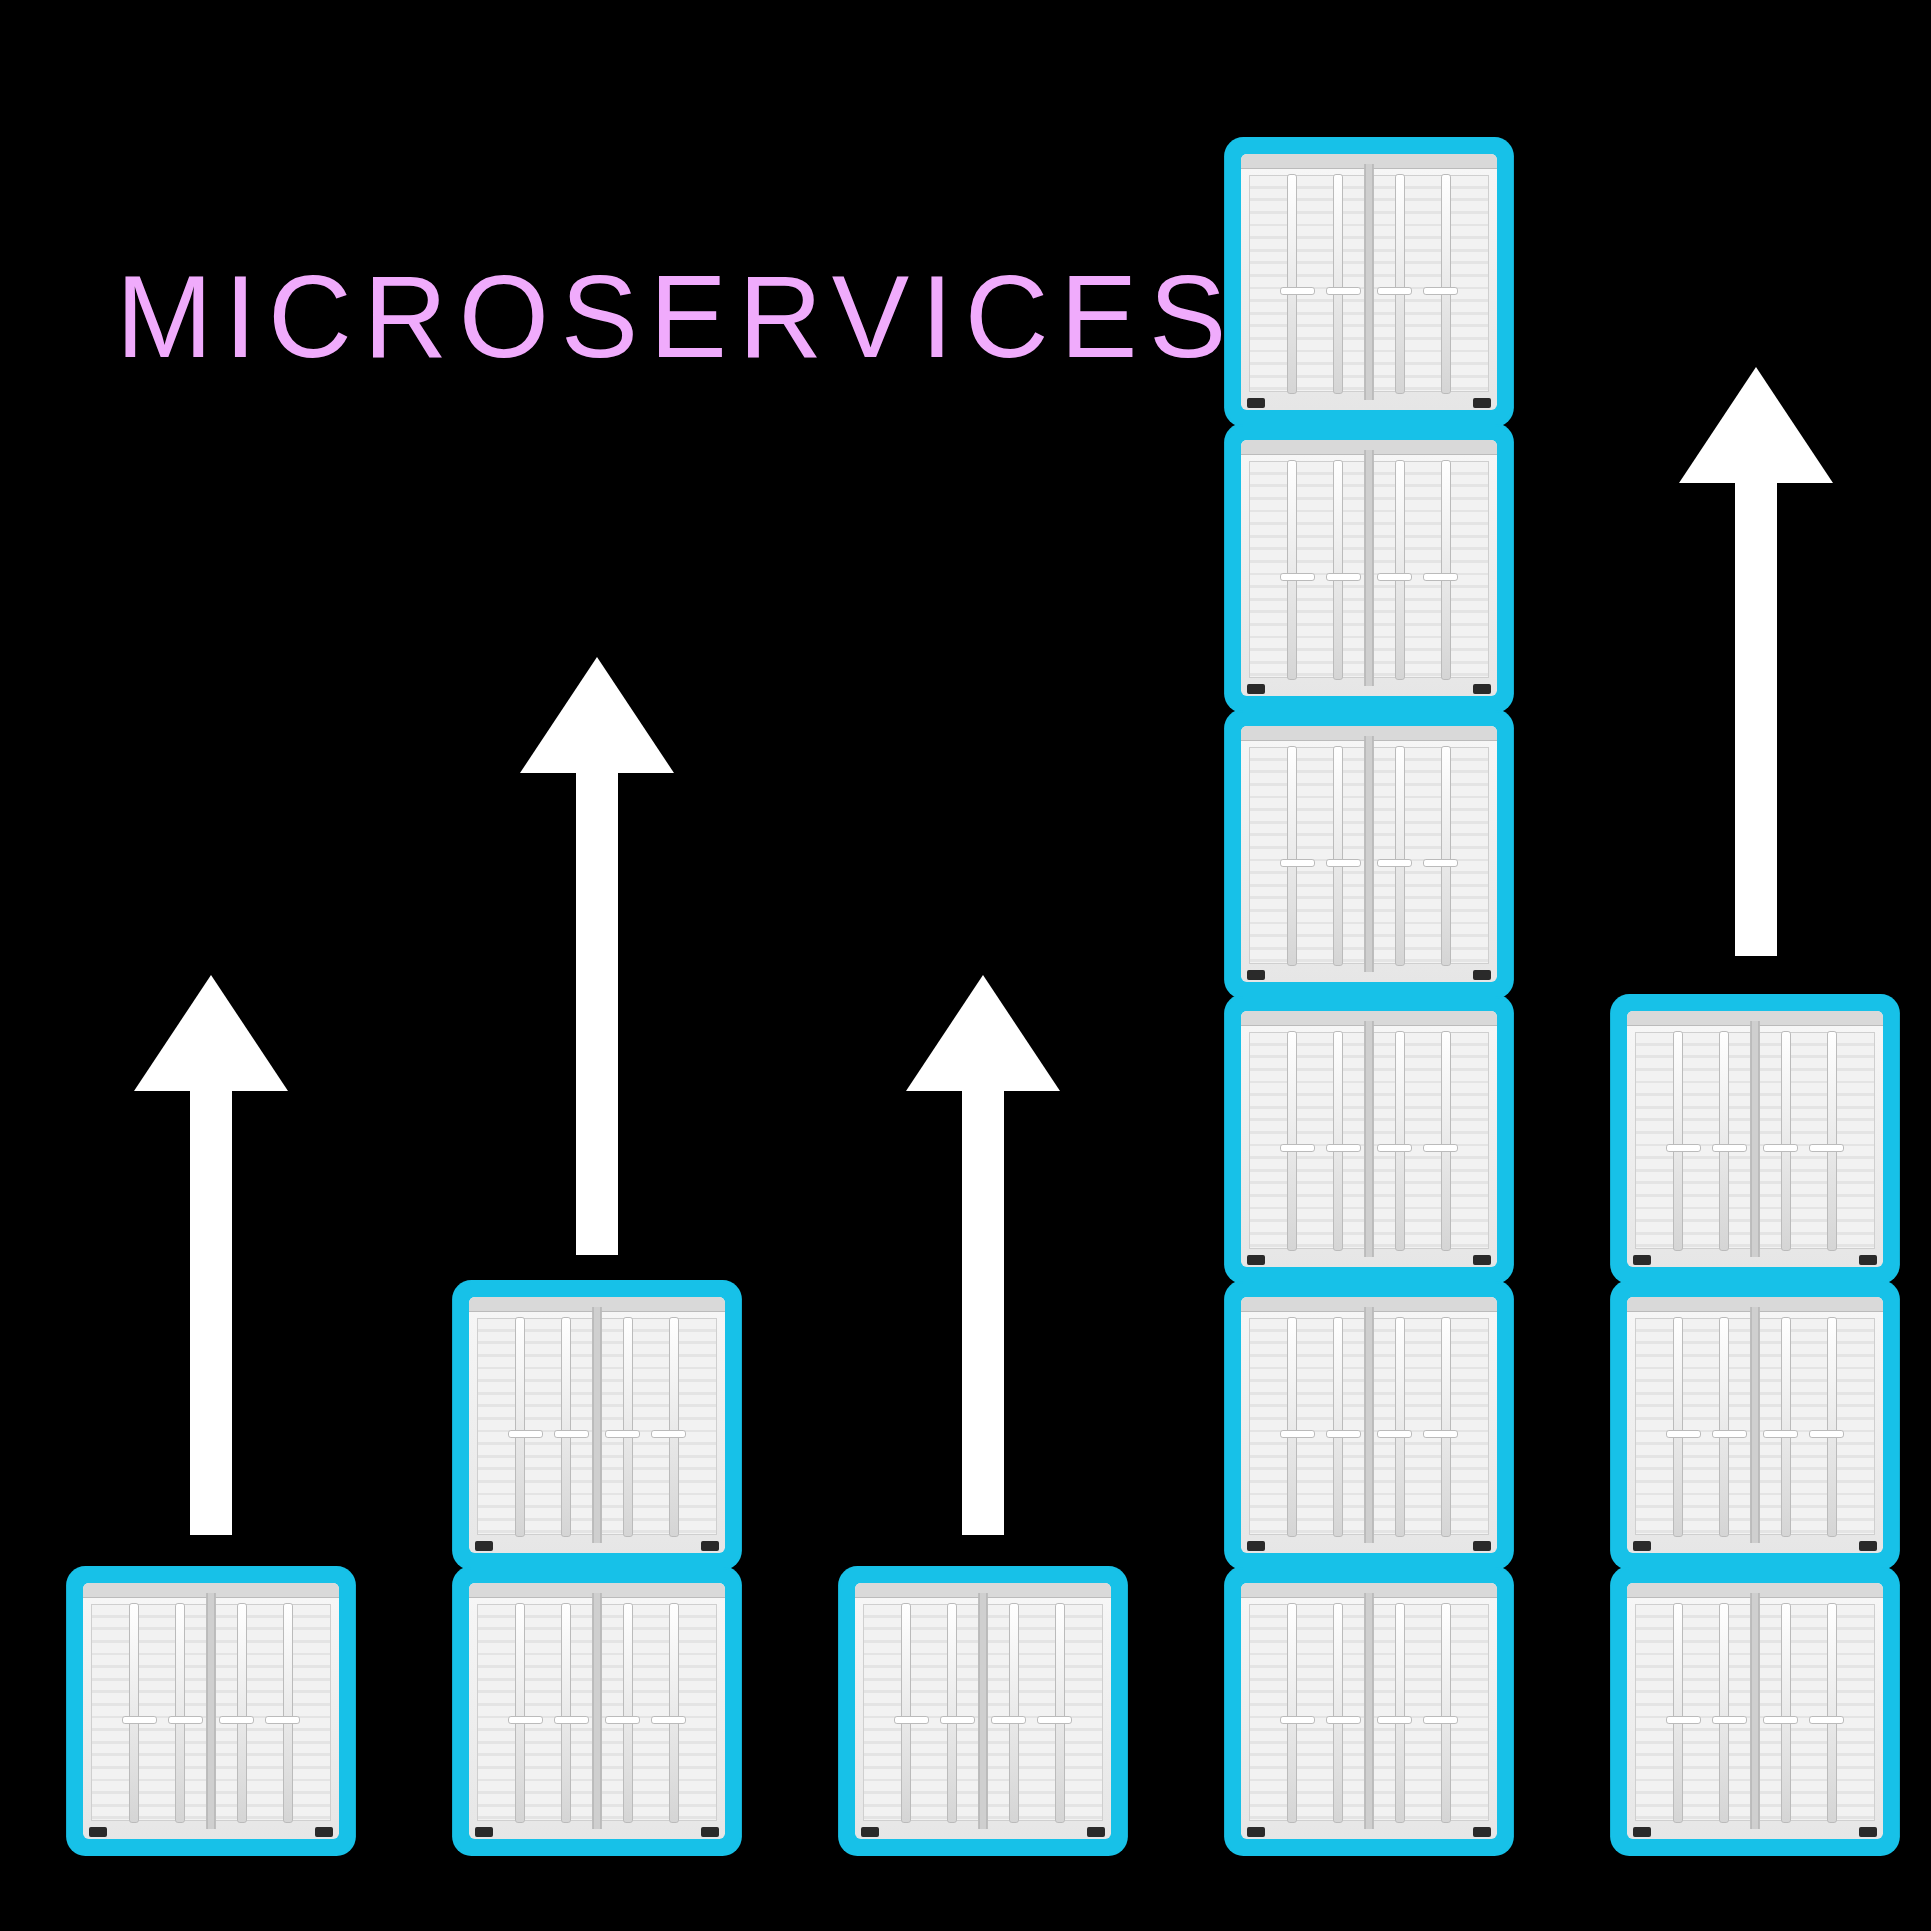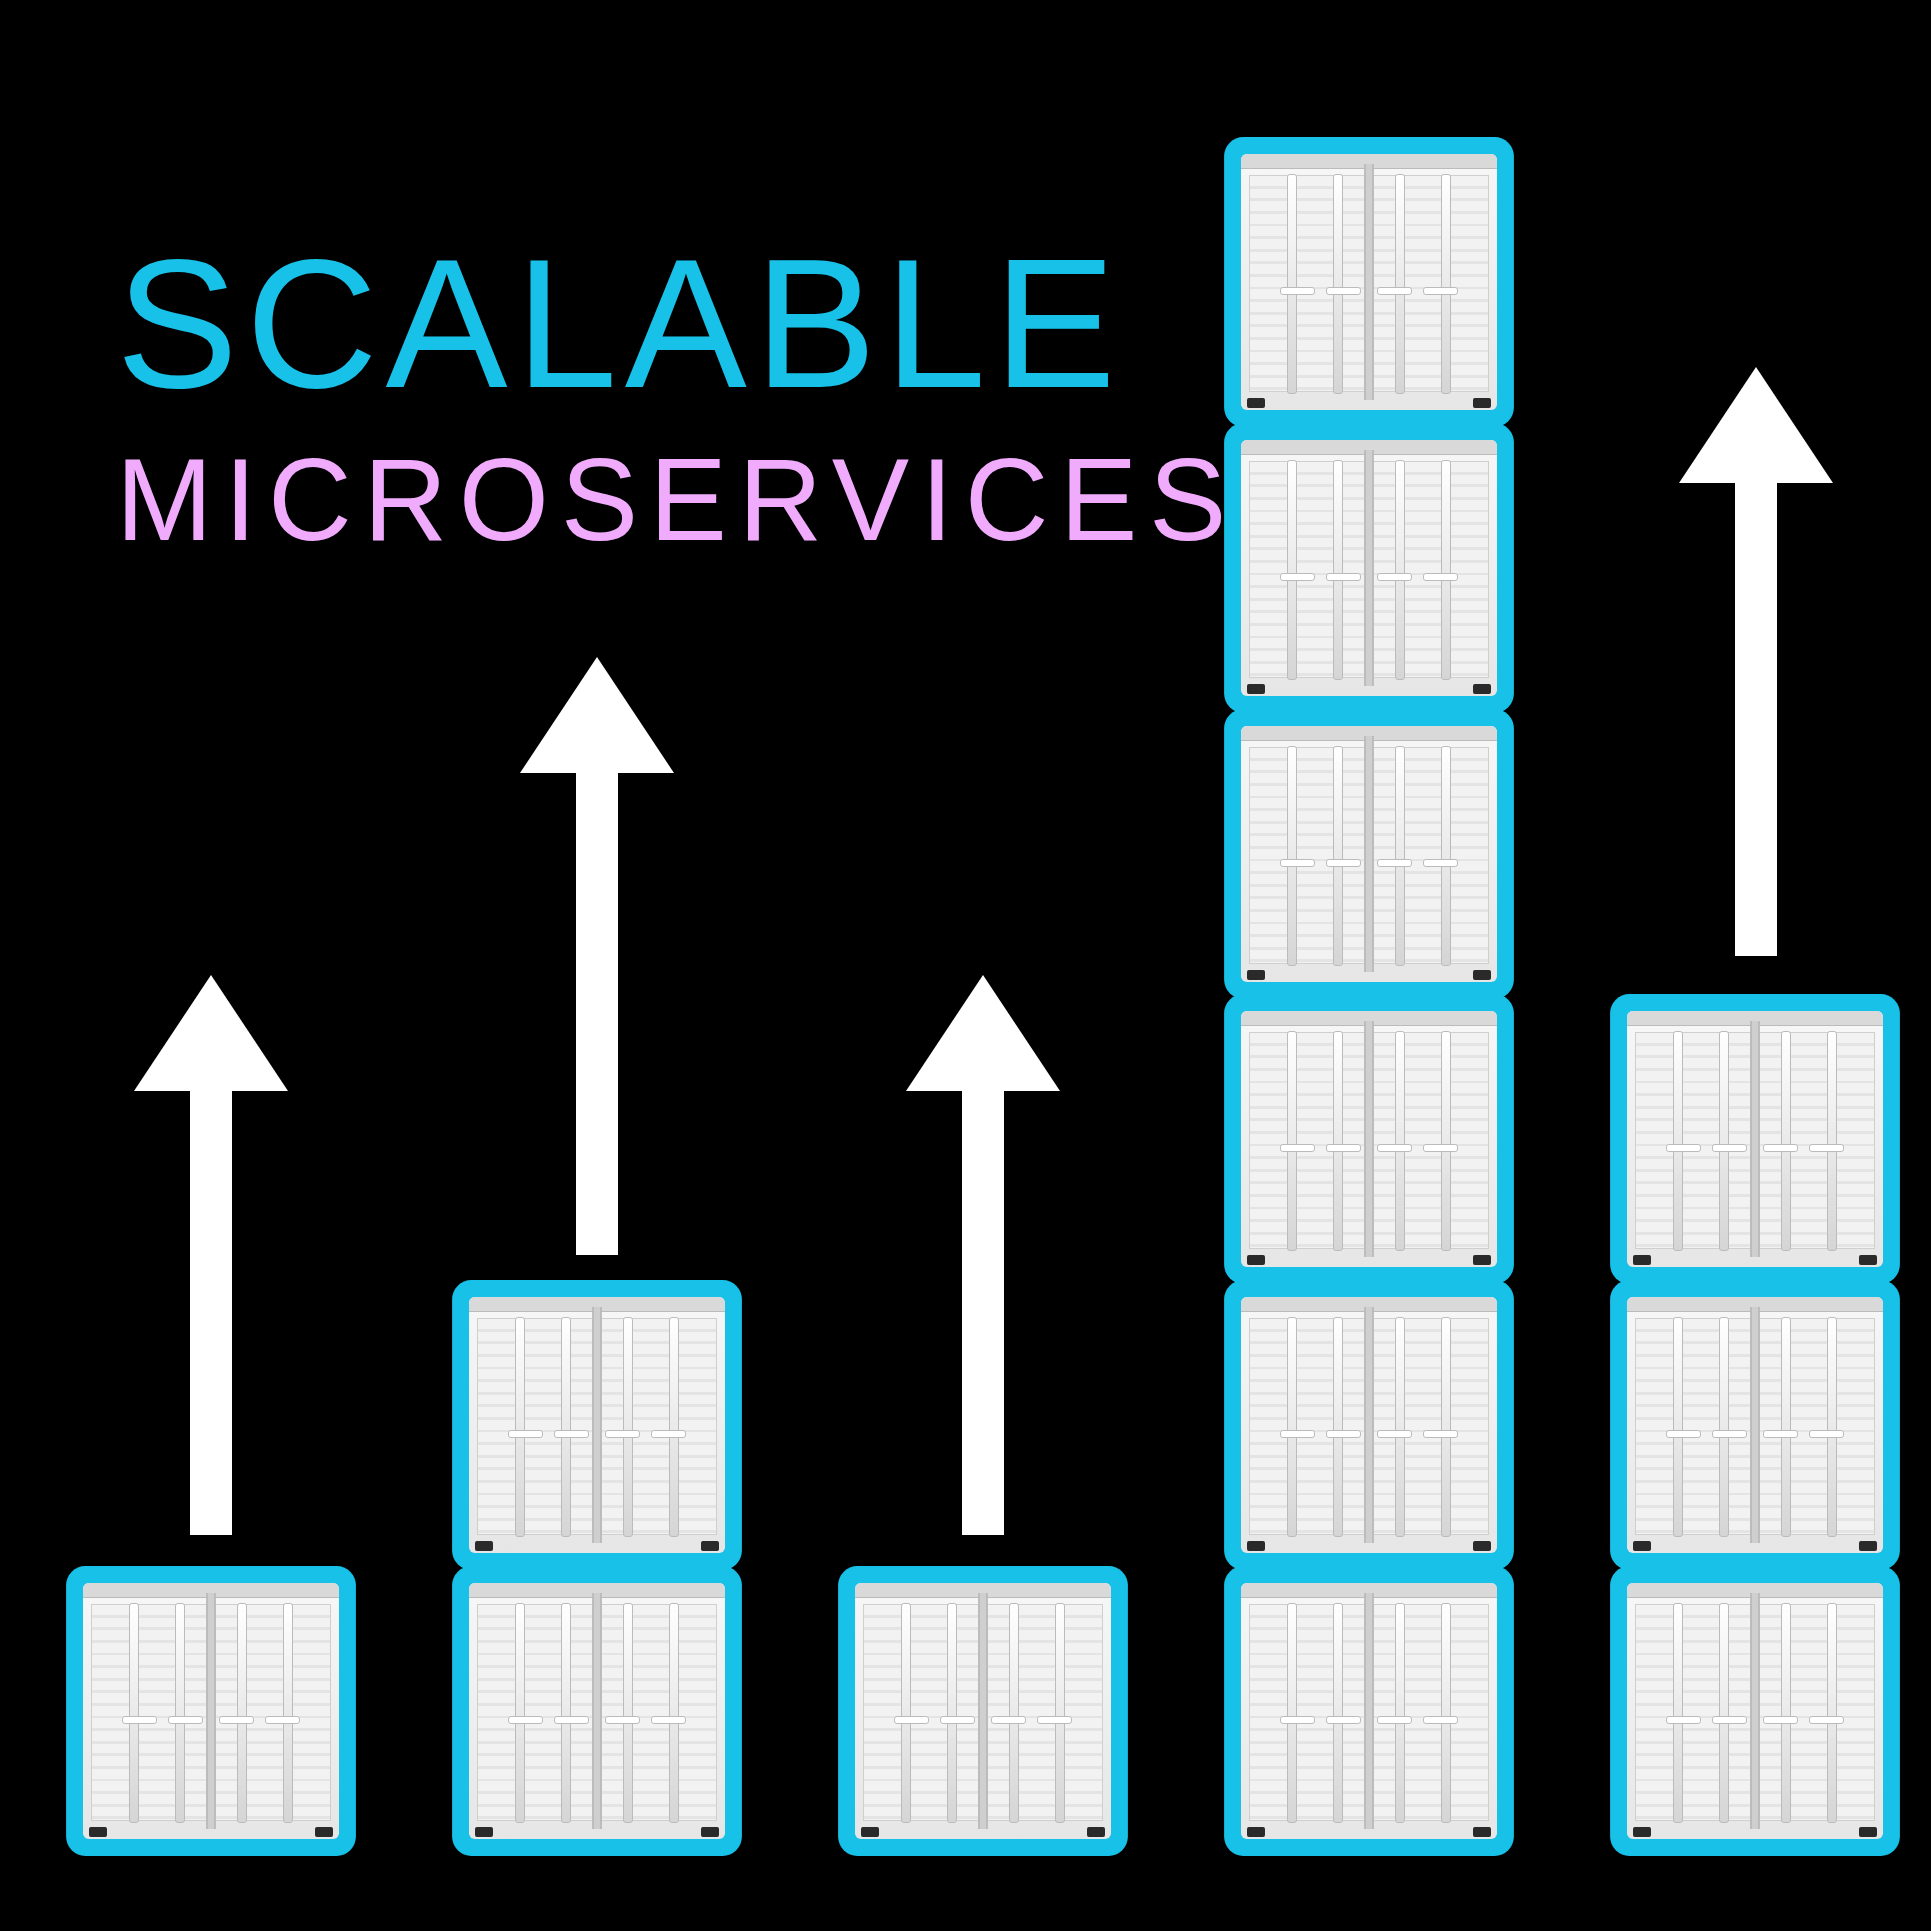--- a/index.html
+++ b/index.html
@@ -140,21 +140,20 @@
     border-bottom: 116px solid #fff;
     top: 0;
   }
 </style>
 </head>
 <body>
 
 <div class="stage">
 
   <div class="title">
-    <div class="title-line1">SCALABLE</div>
     <div class="title-line2">MICROSERVICES</div>
   </div>
 
   <div id="columns-root">
       <div class="tile" style="left: 68px; top: 1568px;">
         <div class="inner">
           <div class="panel left"></div>
           <div class="panel right"></div>
           <div class="bar b1"></div>
           <div class="bar b2"></div>

